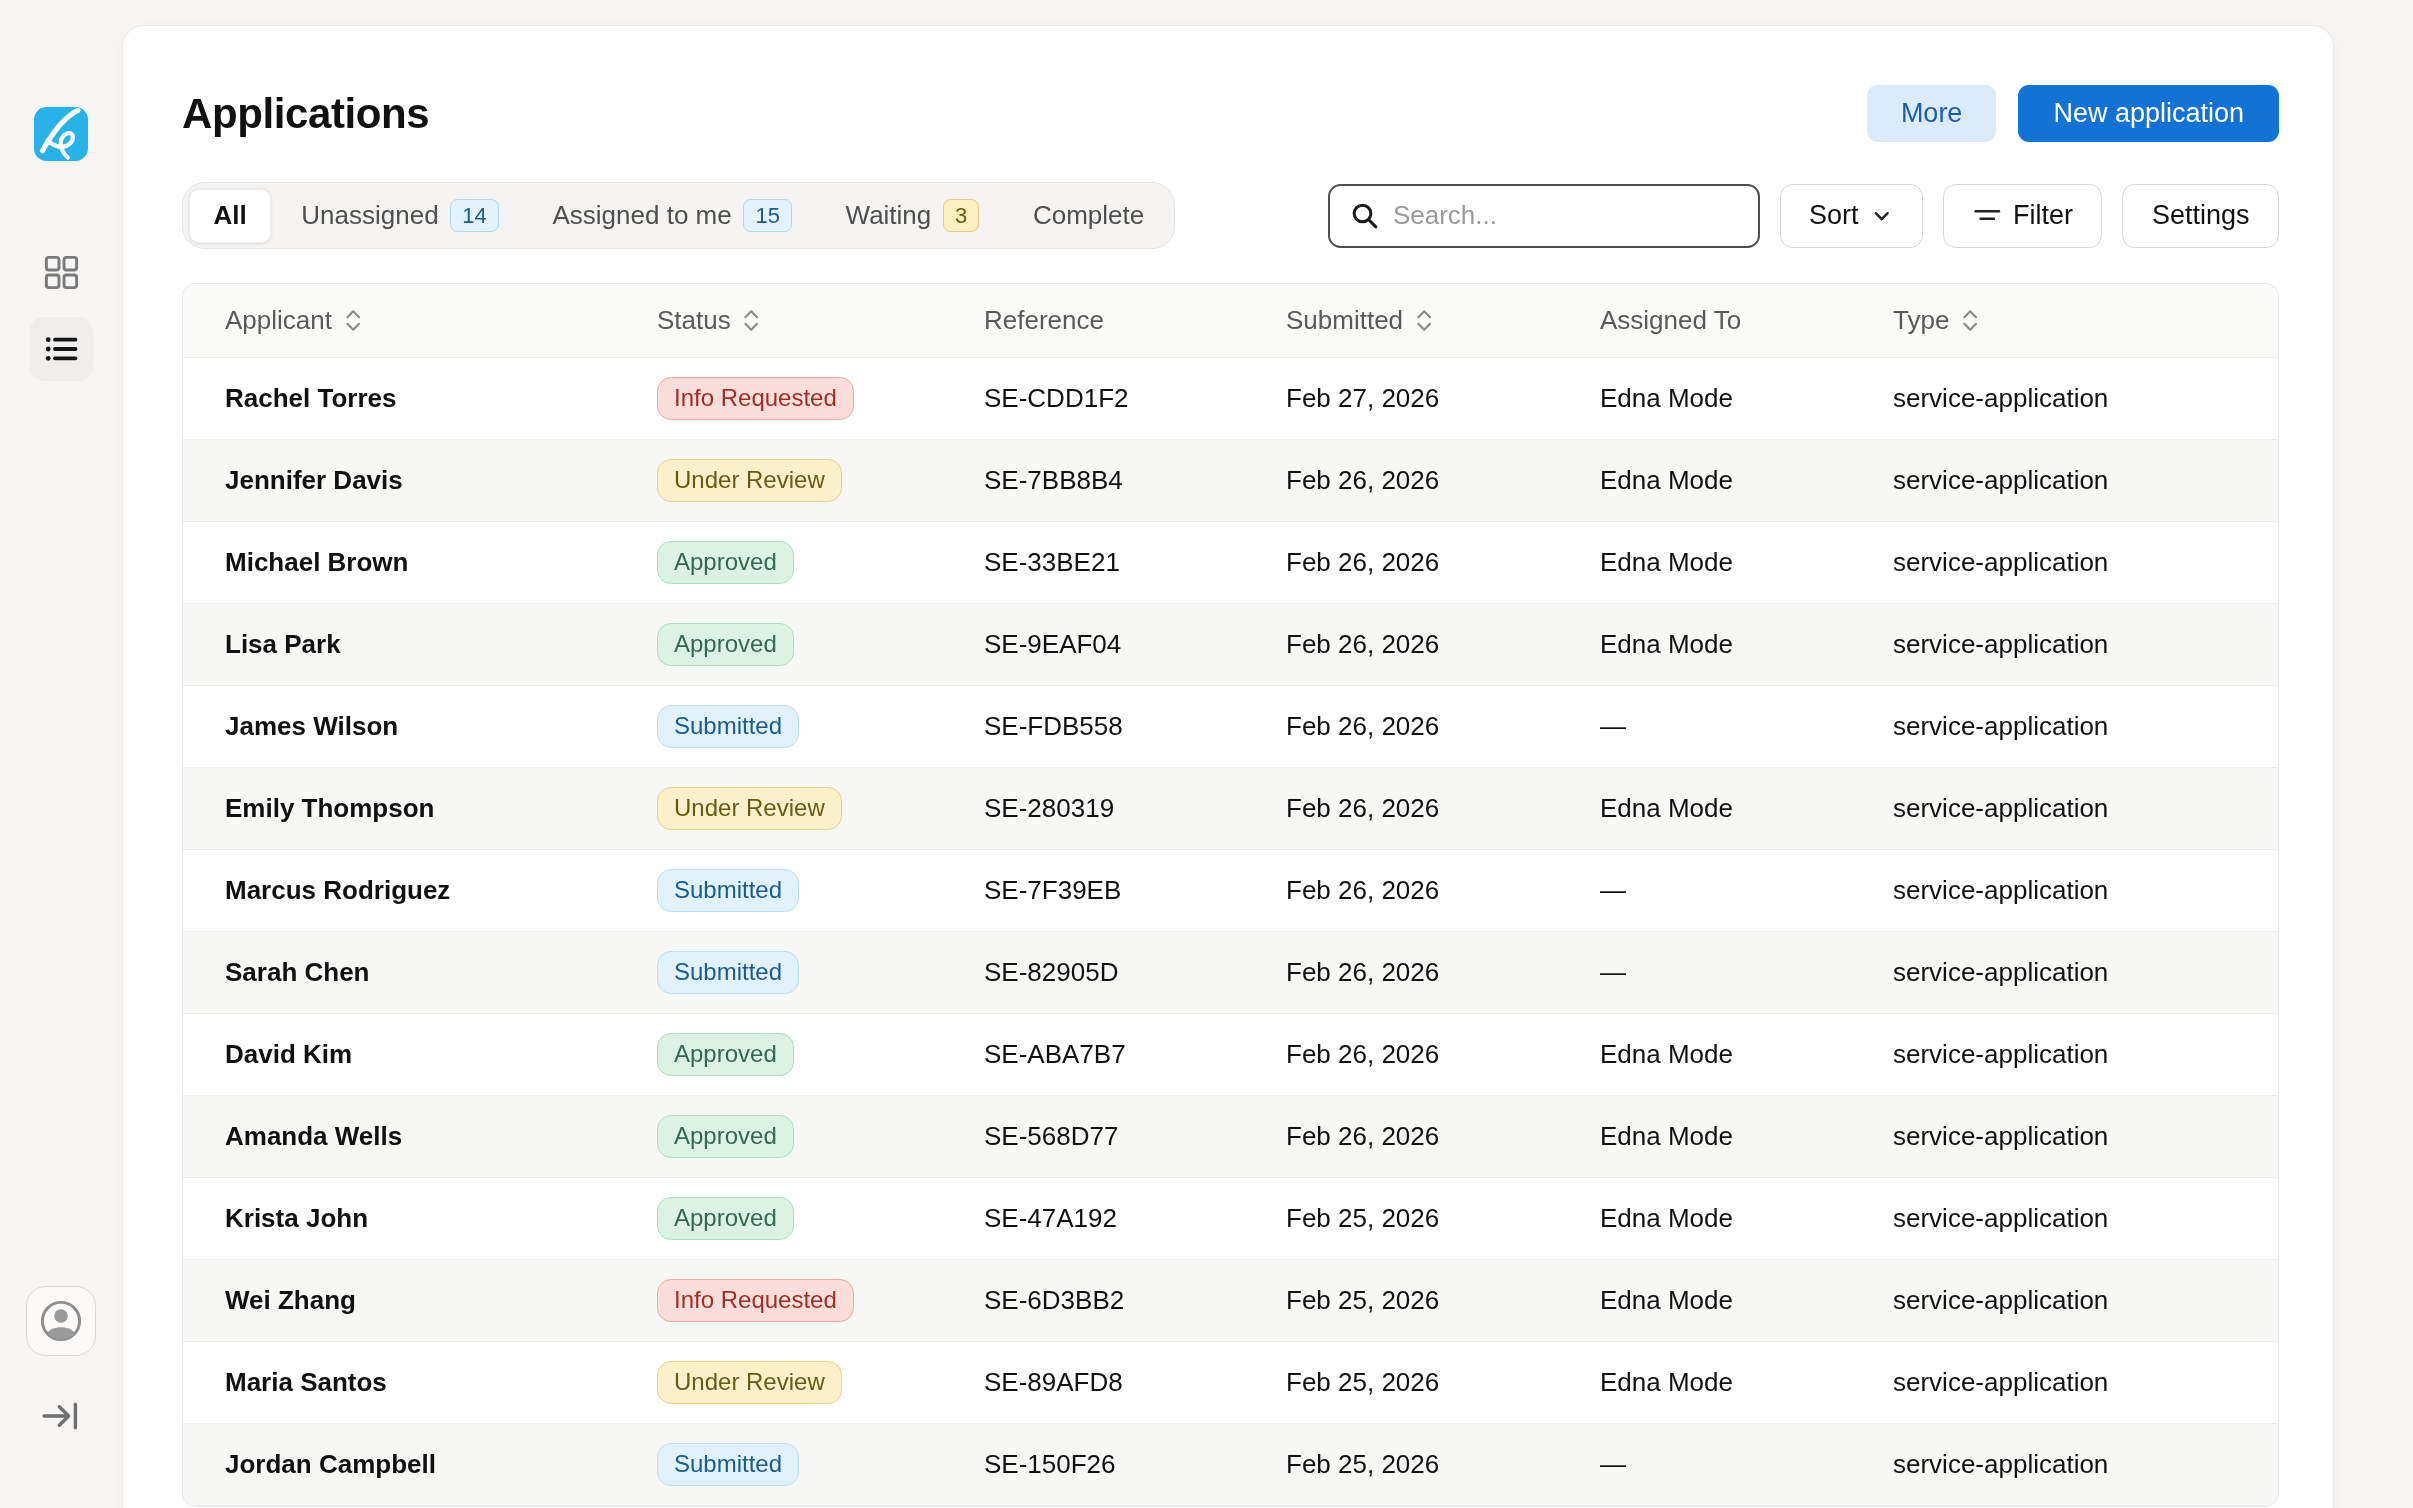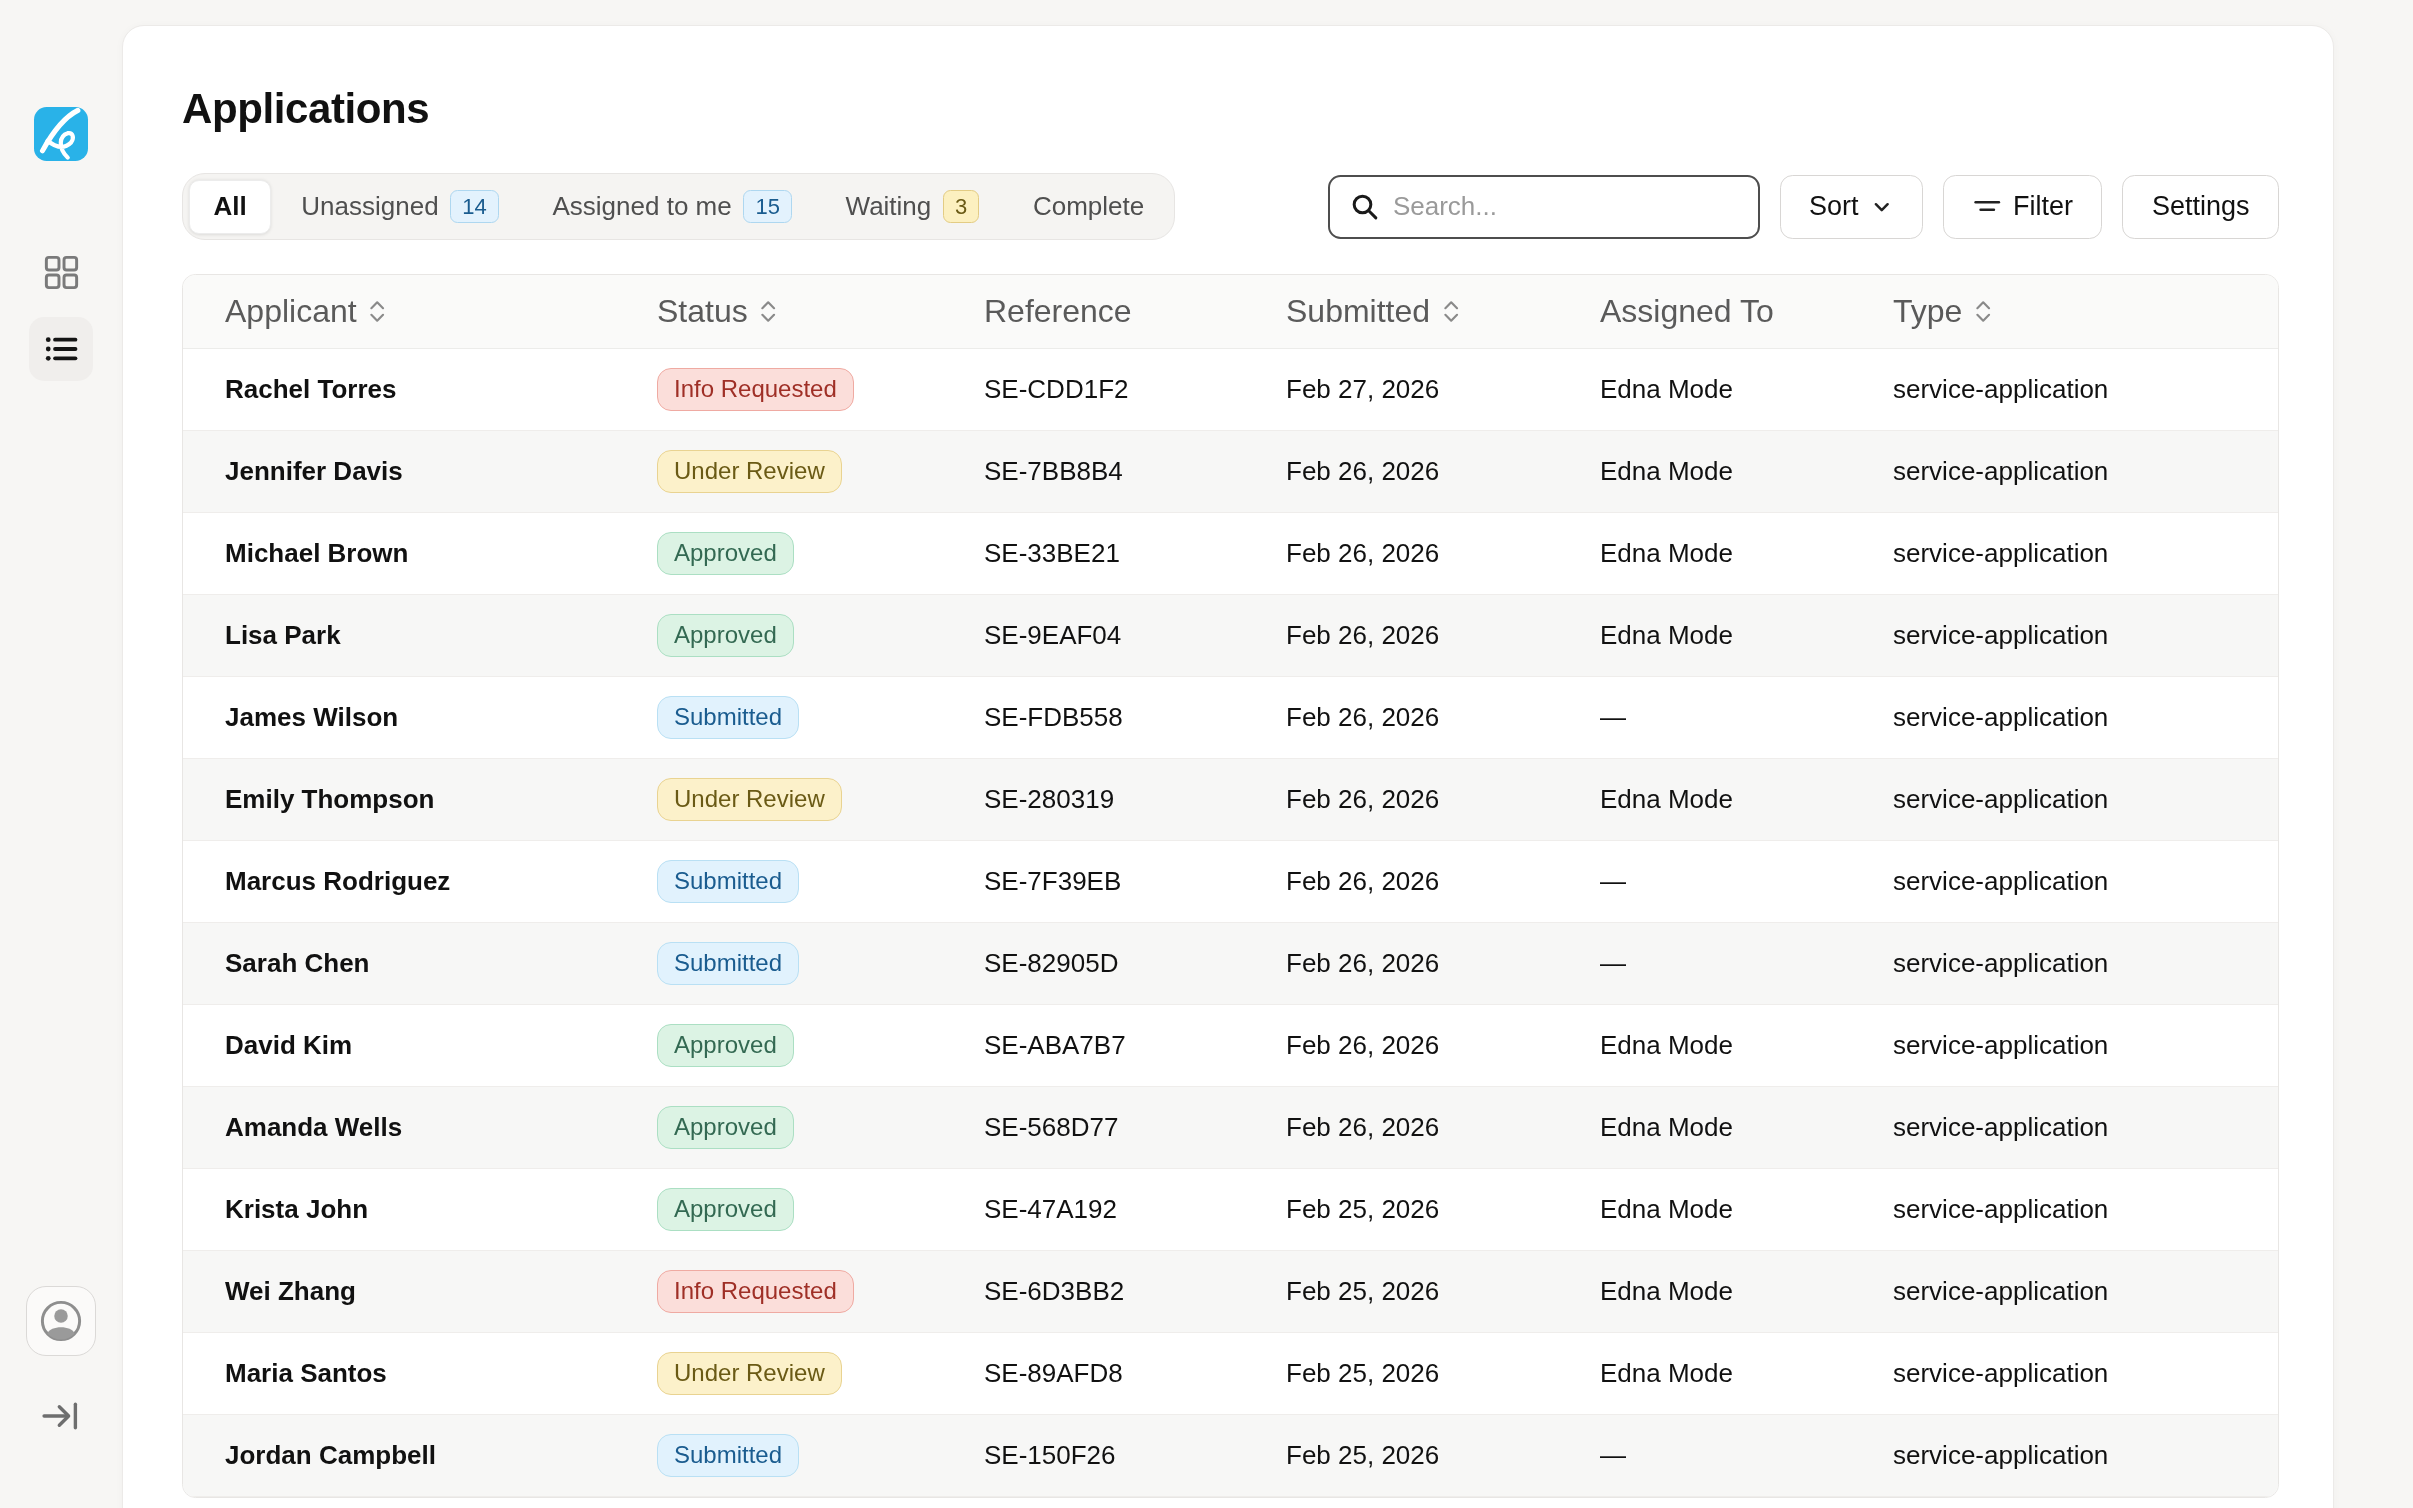--- a/index.html
+++ b/index.html
@@ -94,21 +94,21 @@
   
   .table {
     margin-top:34px; border:0.8px solid #e8e6e4; border-radius:13.4px;
     overflow:hidden; background:#fff;
   }
   .thead {
     display:grid; grid-template-columns:432px 327px 302px 314px 293px auto;
     height:74px; align-items:center; background:#fafaf9; padding-left:42px;
     border-bottom:0.8px solid #ececea;
   }
-  .th { display:flex; align-items:center; gap:11.7px; font-size:32px; color:#5a5a5a; }
+  .th { display:flex; align-items:center; gap:11.7px; font-size:26px; color:#5a5a5a; }
   .tr {
     display:grid; grid-template-columns:432px 327px 302px 314px 293px auto;
     height:82px; align-items:center; padding-left:42px;
     border-bottom:0.8px solid #efedeb;
   }
   .tr:nth-child(even) { background:#f7f7f6; }
   .td { font-size:26px; color:#111; }
   .td.name { font-weight:bold; }
   .badge {
     display:inline-block; font-size:24px; border-radius:14px;
@@ -162,20 +162,24 @@
       <path d="M24 15 L35 26 L24 37" fill="none" stroke="#6e6e6e" stroke-width="4" stroke-linecap="round" stroke-linejoin="round"></path>
       <line x1="43" y1="12" x2="43" y2="40" stroke="#6e6e6e" stroke-width="4" stroke-linecap="round"></line>
     </svg>
   </div>
 </div>
 
 <div class="card">
 
   <div class="header-row">
     <div class="page-title">Applications</div>
+    <div class="header-actions">
+      <button class="btn-more">More</button>
+      <button class="btn-primary">New application</button>
+    </div>
   </div>
 
   <div class="toolbar">
     <div class="tabs" id="tabs">
   <div class="tab active">
     <span class="tab-label">All</span>
   </div>
 
   <div class="tab">
     <span class="tab-label">Unassigned</span>

